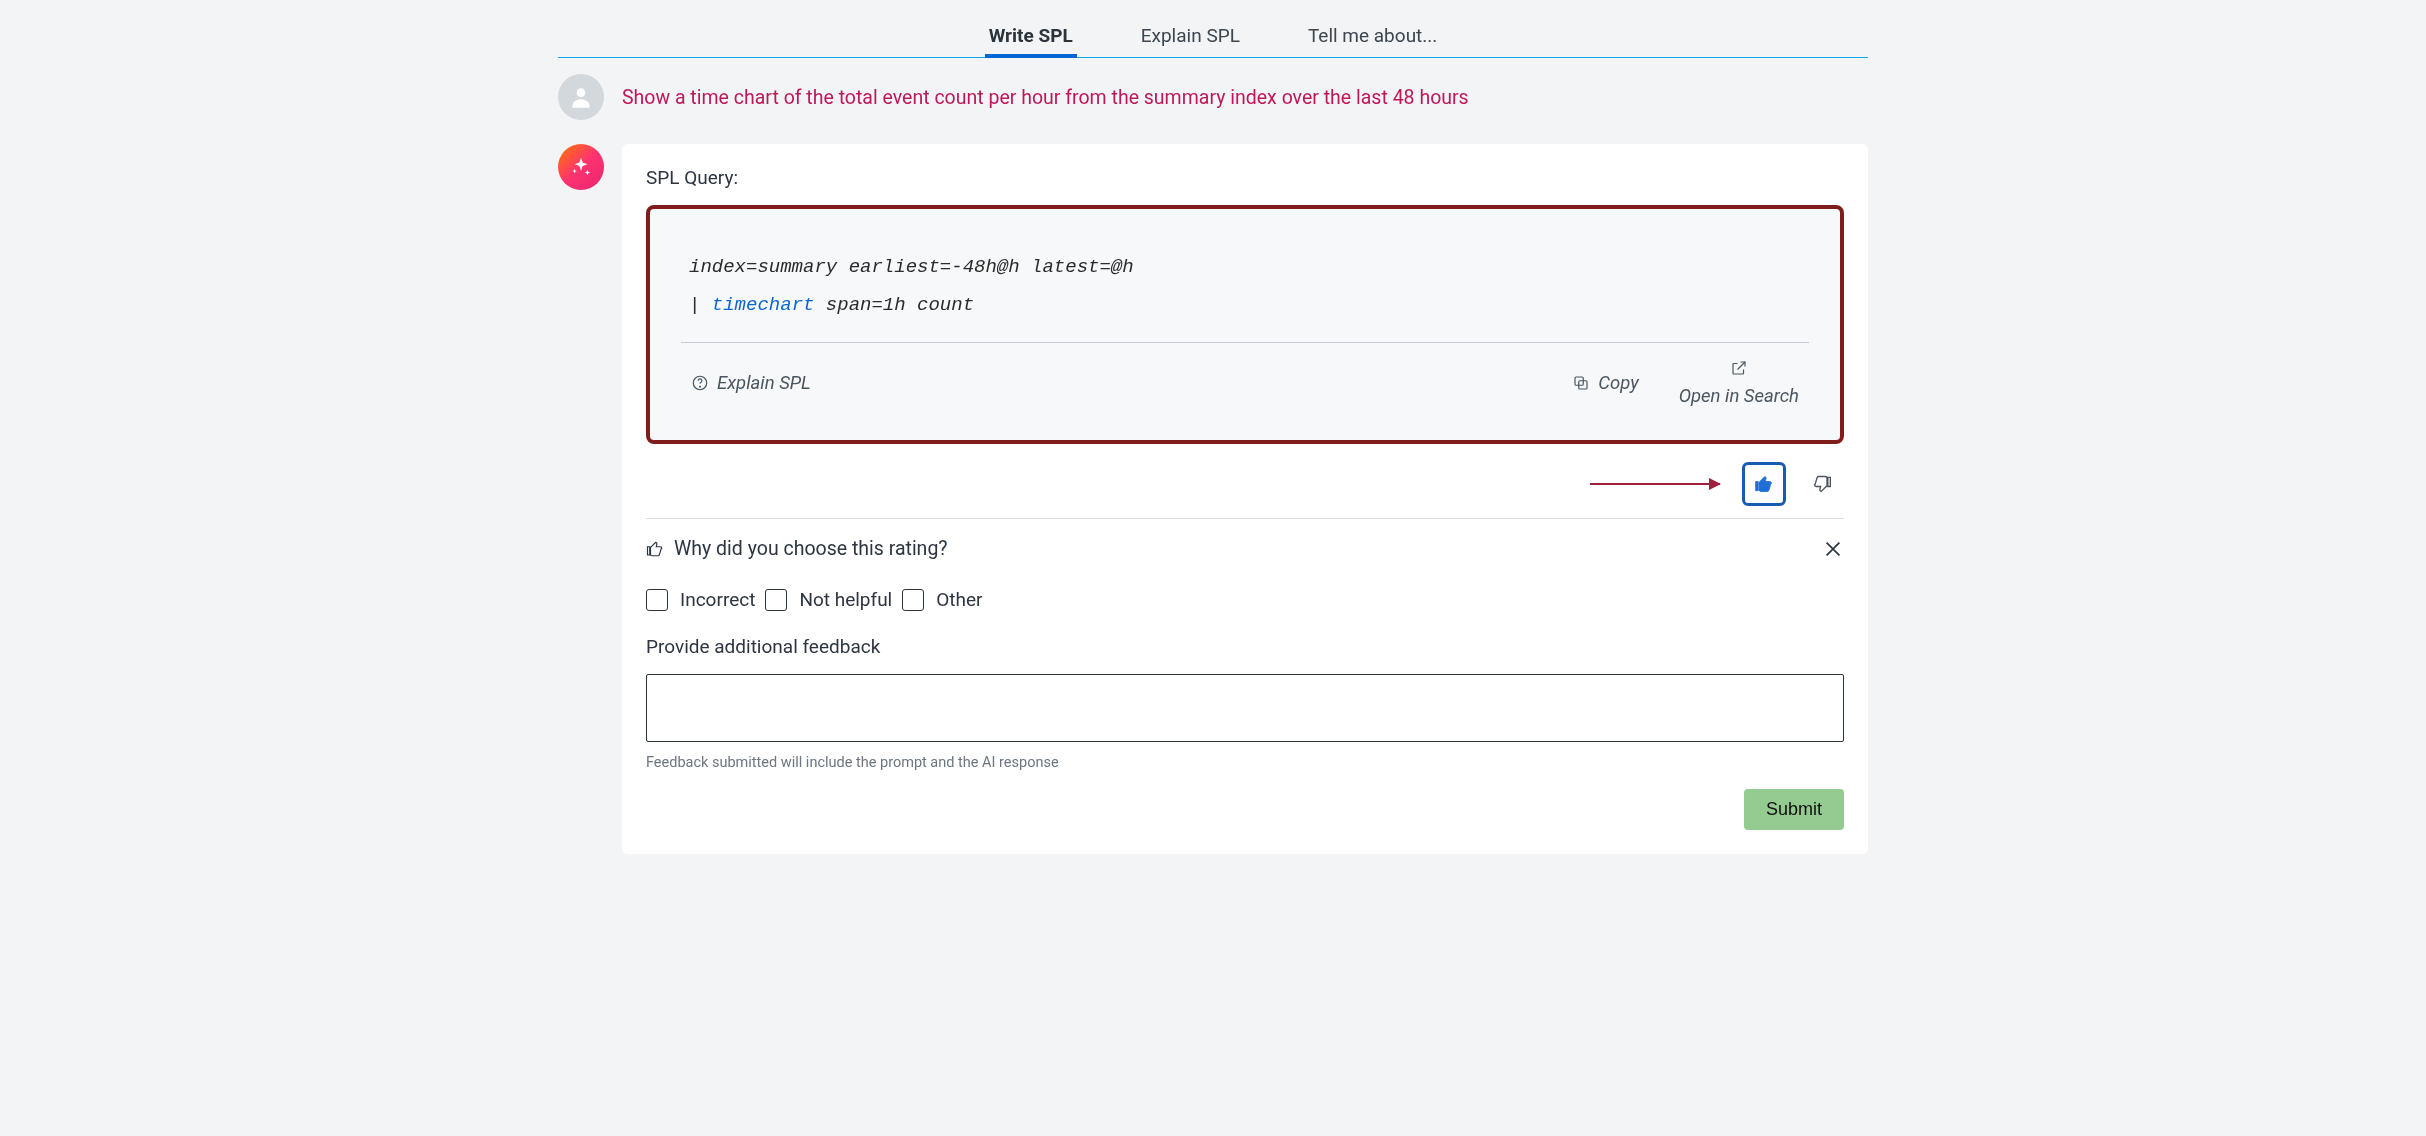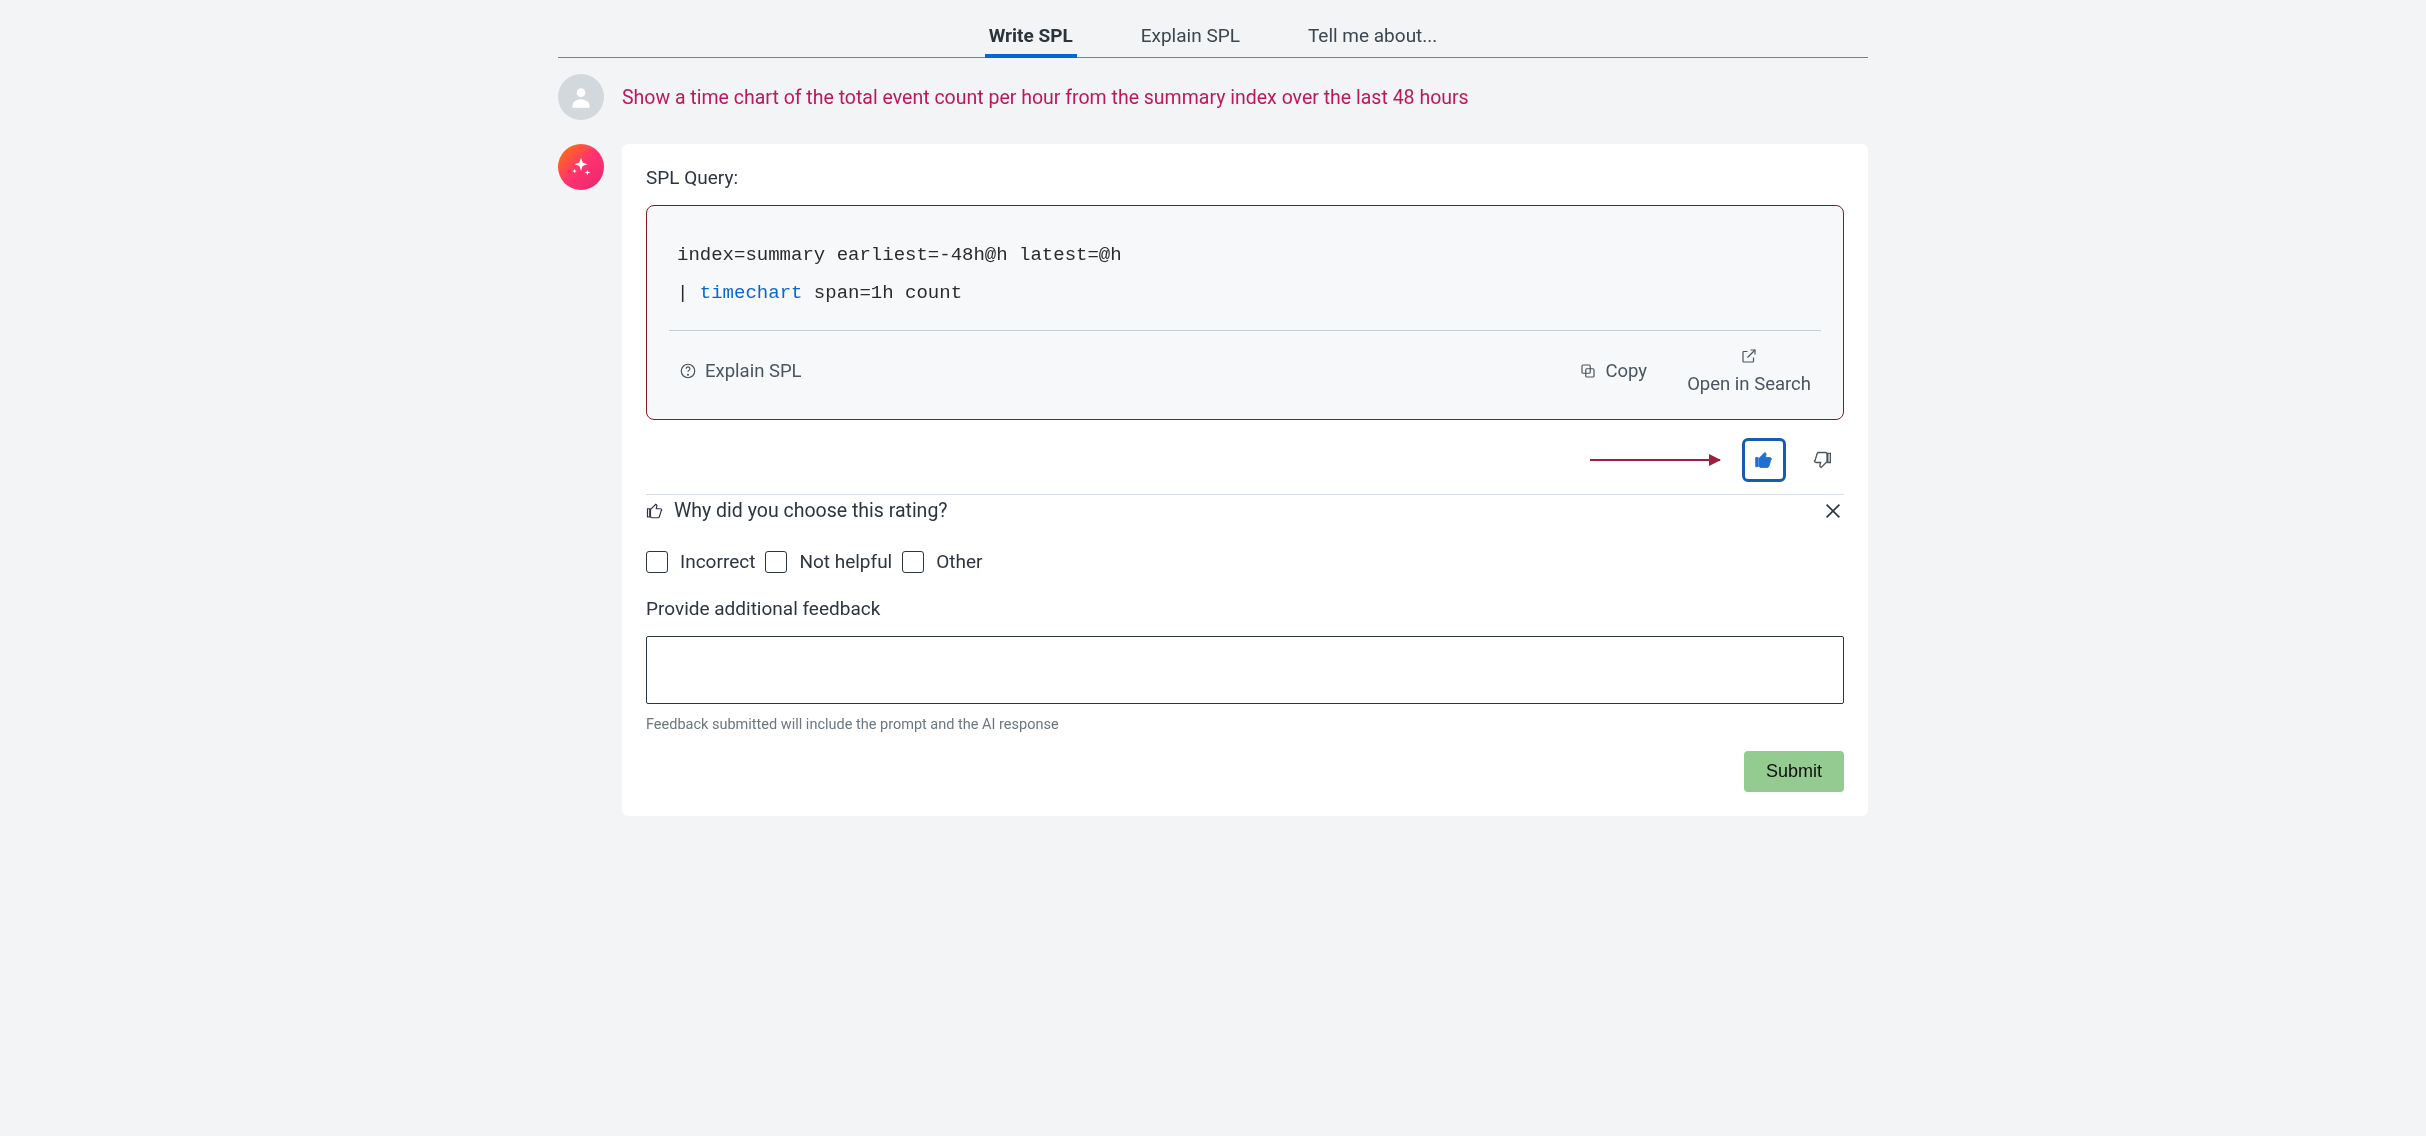--- a/index.html
+++ b/index.html
@@ -82,25 +82,26 @@
     background: #ffffff;
     border-radius: 6px;
     padding: 22px 24px 24px;
   }
   .spl-label {
     font-size: 19px;
     color: #2c3540;
     margin-bottom: 16px;
   }
   .code-card {
-    border: 1px solid #7f1d1d;
+    border: 4px solid #7f1d1d;
     border-radius: 8px;
     background: #f6f8f9;
-    padding: 8px;
+    padding: 17px;
     overflow: hidden;
+    font-style: italic;
   }
   .code-body {
     padding: 22px 22px 18px;
     font-family: "SFMono-Regular", Consolas, "Liberation Mono", Menlo, monospace;
     font-size: 19px;
     line-height: 2.0;
     color: #2b2b2b;
     white-space: pre;
   }
   .code-kw { color: #0b66d0; }
@@ -161,21 +162,21 @@
     border: 3px solid #175bb3;
     background: #fff;
   }
   .thumb-btn svg { width: 20px; height: 20px; }
   .thumb-up svg { fill: #1f6fd6; stroke: #1f6fd6; }
   .thumb-down svg { fill: none; stroke: #4a5560; stroke-width: 1.6; }
   
   .fb-head {
     display: flex;
     align-items: center;
-    margin-top: 4px;
+    margin-top: 18px;
   }
   .fb-head svg { width: 18px; height: 18px; stroke: #2c3540; fill: none; stroke-width: 1.6; margin-right: 10px; }
   .fb-title { font-size: 19.5px; color: #2c3540; }
   .fb-close {
     margin-left: auto;
     width: 22px; height: 22px;
     cursor: pointer;
   }
   .fb-close svg { width: 100%; height: 100%; stroke: #2c3540; stroke-width: 1.8; }
   .fb-checks {

